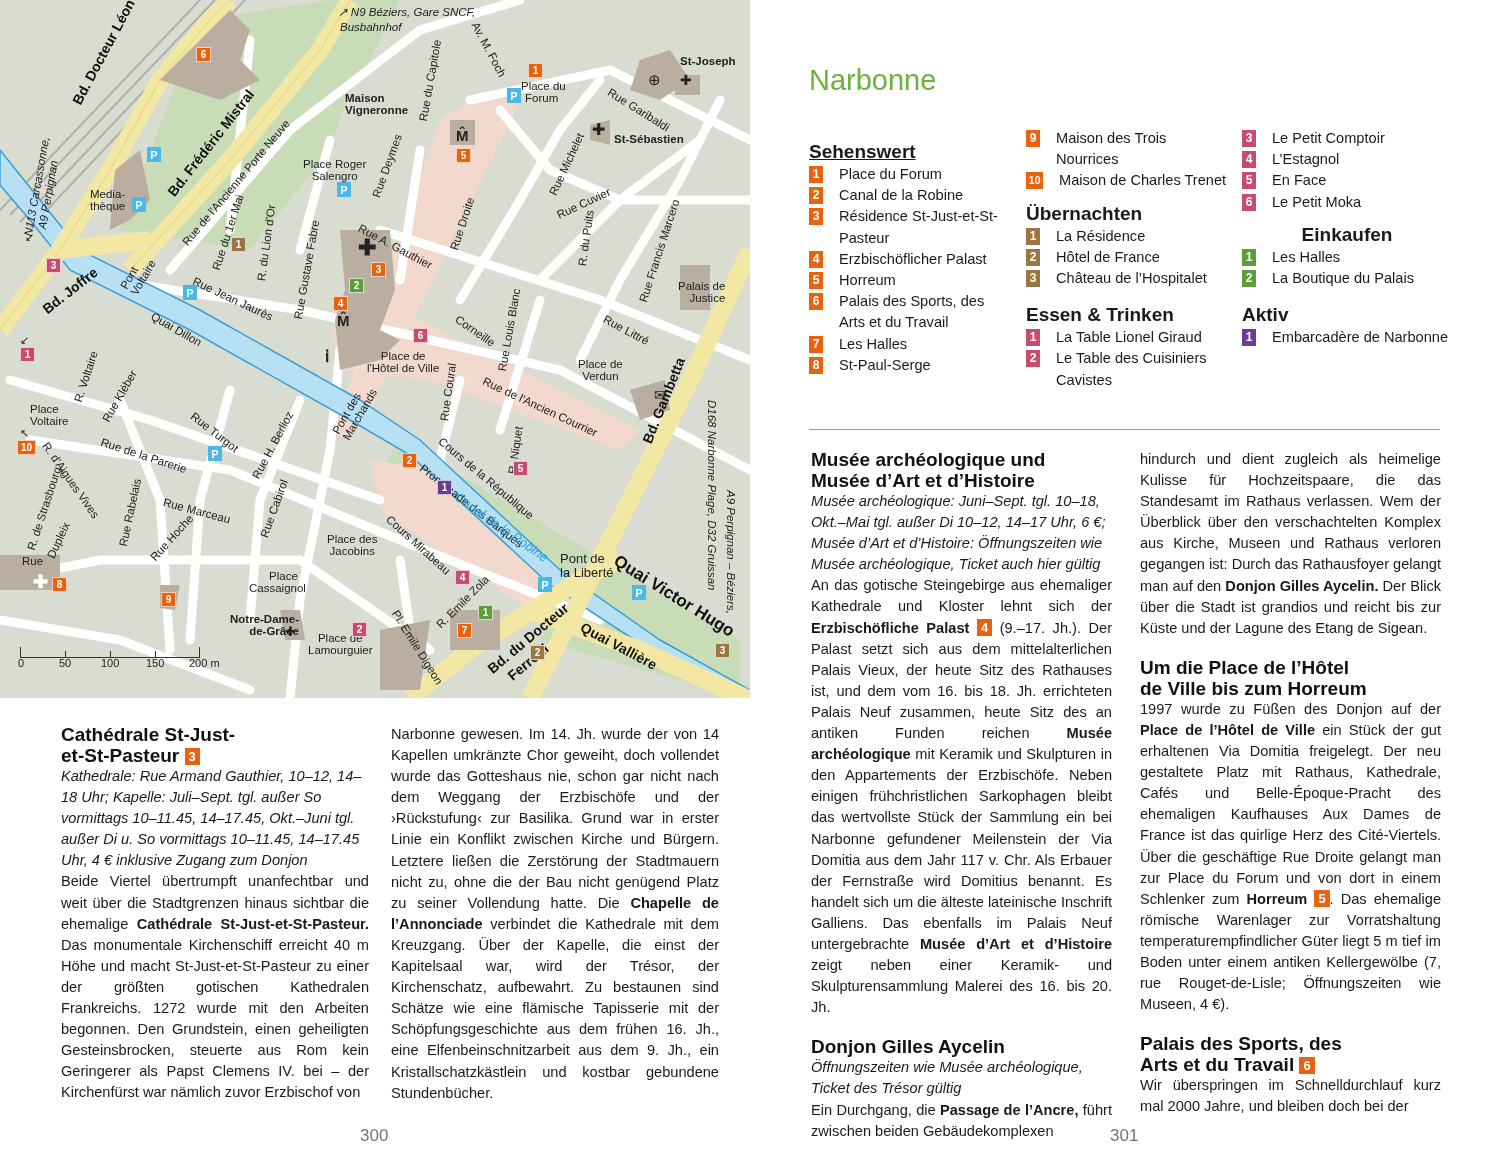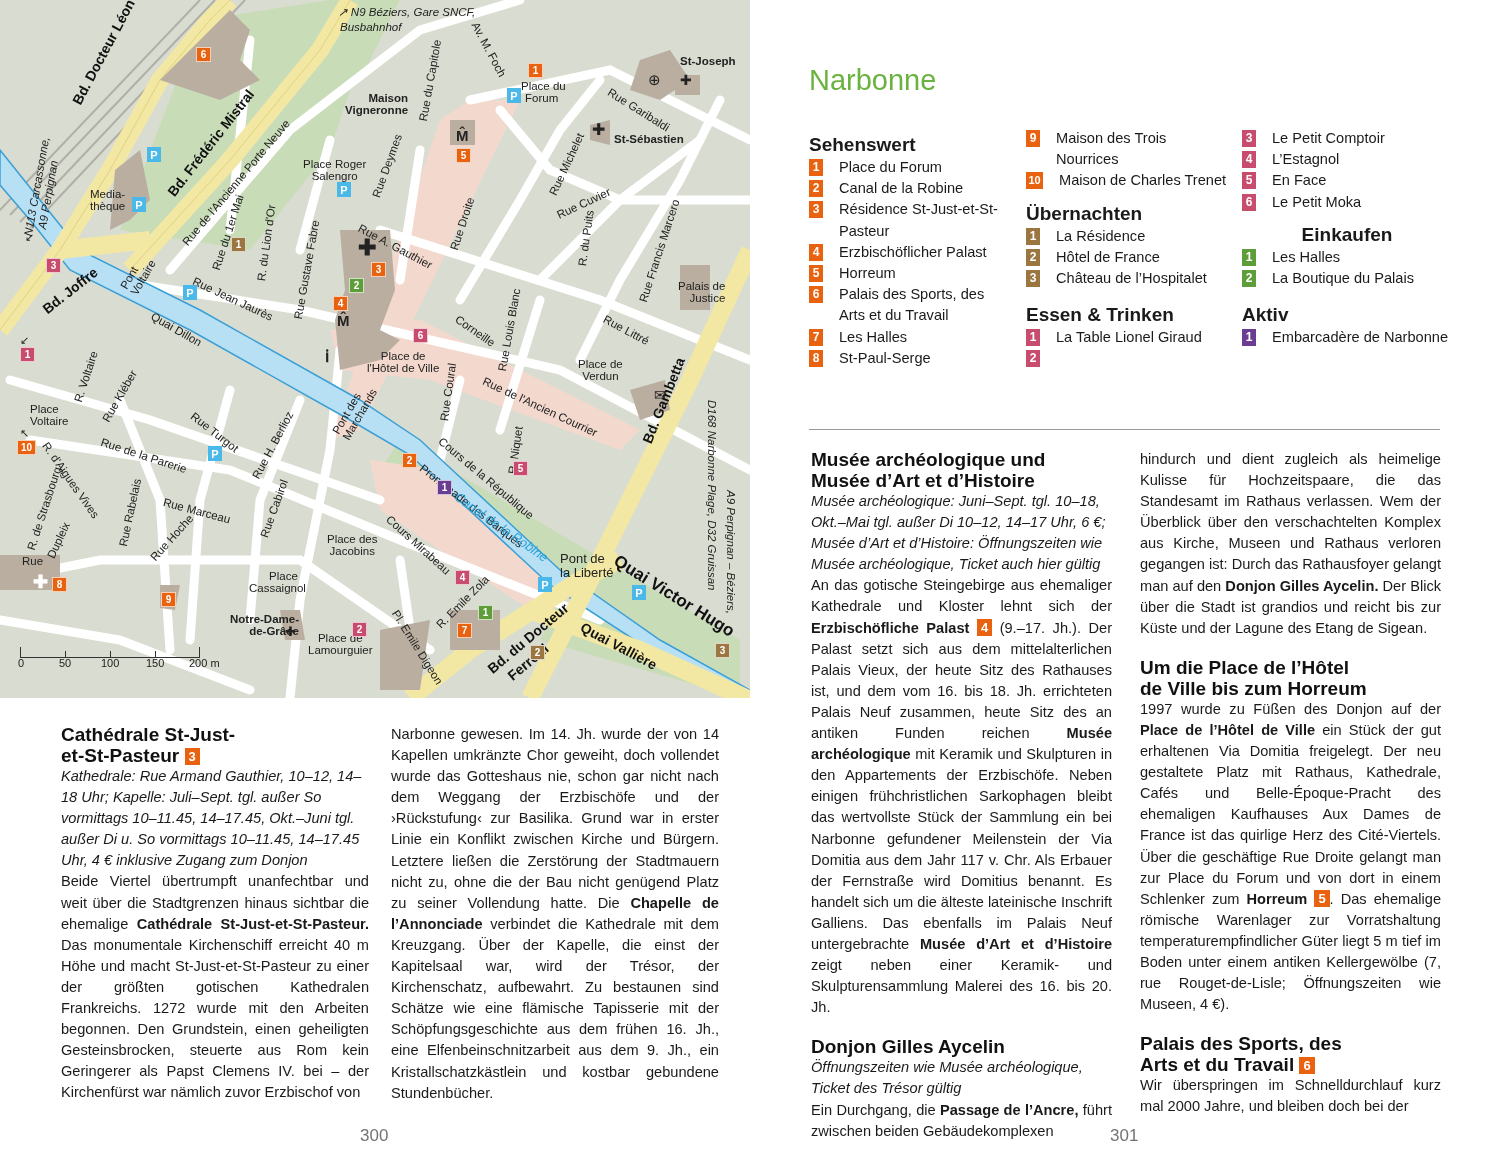--- a/index.html
+++ b/index.html
@@ -1,20 +1,20 @@
 <!DOCTYPE html>
 <html><head>
 <meta charset="utf-8">
 <style>
   * { box-sizing: border-box; margin: 0; padding: 0; }
   body { width: 1500px; height: 1170px; background: #ffffff; font-family: "Liberation Sans", sans-serif; color: #1a1a1a; position: relative; overflow: hidden; }
   .map { position: absolute; left: 0; top: 0; width: 750px; height: 698px; background: #d9dcd0; overflow: hidden; }
   .map svg { position: absolute; left: 0; top: 0; }
   .ml { position: absolute; font-size: 11.5px; color: #222; line-height: 1.05; white-space: nowrap; font-family: "Liberation Sans", sans-serif; }
-  .ml.b { font-weight: bold; text-align: right; }
+  .ml.b { font-weight: bold; }
   .ml.big { font-size: 14px; font-weight: bold; color: #111; }
   .ml.blue { color: #2aa2d6; font-style: italic; font-size: 13px; }
   .ml.it { font-style: italic; }
   .mk { position: absolute; width: 15px; height: 15px; color: #fff; font-size: 10px; font-weight: bold; display: flex; align-items: center; justify-content: center; border: 1px solid rgba(255,255,255,0.7); }
   .mk.wide { width: 19px; }
   .pk { position: absolute; width: 14px; height: 15px; background: #4ab8e8; color: #fff; font-size: 11px; font-weight: bold; display: flex; align-items: center; justify-content: center; }
   .o { background: #e8620f; } .r { background: #c74c6e; } .g { background: #5e9e3a; } .br { background: #9b7640; } .p { background: #6a3d93; }
   .scale { position: absolute; left: 20px; top: 648px; width: 180px; height: 10px; border-bottom: 1px solid #333; }
   .scale .tk { position: absolute; bottom: 0; width: 1px; height: 6px; background: #333; }
   .scale .tk.end { height: 10px; }
@@ -25,21 +25,21 @@
   .col h2 { font-size: 19px; line-height: 21px; font-weight: bold; text-align: left; color: #111; }
   .col .info { font-style: italic; text-align: left; }
   .col b { font-weight: bold; }
   .col p { margin: 0; }
   .sp { height: 18px; }
   .inl { display: inline-block; color: #fff; font-weight: bold; font-size: 13px; line-height: 17px; padding: 0 4px; vertical-align: 1px; }
 
   .title { position: absolute; left: 809px; top: 64px; font-size: 29px; color: #6ab33e; }
   .legend { position: absolute; top: 128px; font-size: 14.6px; line-height: 21.2px; }
   .legend h3 { font-size: 19px; line-height: 24px; font-weight: bold; margin-top: 6px; }
-  .legend h3.first { margin-top: 5px; }
+  .legend h3.first { margin-top: 12px; text-decoration: underline; }
   .li { display: flex; }
   .li .n { width: 14px; height: 17px; margin-top: 2px; color: #fff; font-size: 12px; font-weight: bold; display: flex; align-items: center; justify-content: center; flex-shrink: 0; }
   .li .n.w { width: 17px; font-size: 11px; }
   .li .t { margin-left: 16px; }
   .rule { position: absolute; left: 809px; top: 429px; width: 631px; height: 1px; background: #999; }
 </style>
 </head>
 <body>
 
 <div class="map">
@@ -383,20 +383,21 @@
       </div>
     </div>
   <h3 style="margin-top:14px;">Essen &amp; Trinken</h3>
   <div id="leg-food-a">
       <div class="li">
         <span class="n" style="background: rgb(199, 76, 110);">1</span>
         <span class="t">La Table Lionel Giraud</span>
       </div>
       <div class="li">
         <span class="n" style="background: rgb(199, 76, 110);">2</span>
+        <span class="t">Le Table des Cuisiniers Cavistes</span>
       </div>
     </div>
 </div>
 
 <div class="legend" style="left:1242px;width:210px;">
   <div id="leg-food-b">
       <div class="li">
         <span class="n" style="background: rgb(199, 76, 110);">3</span>
         <span class="t">Le Petit Comptoir</span>
       </div>

